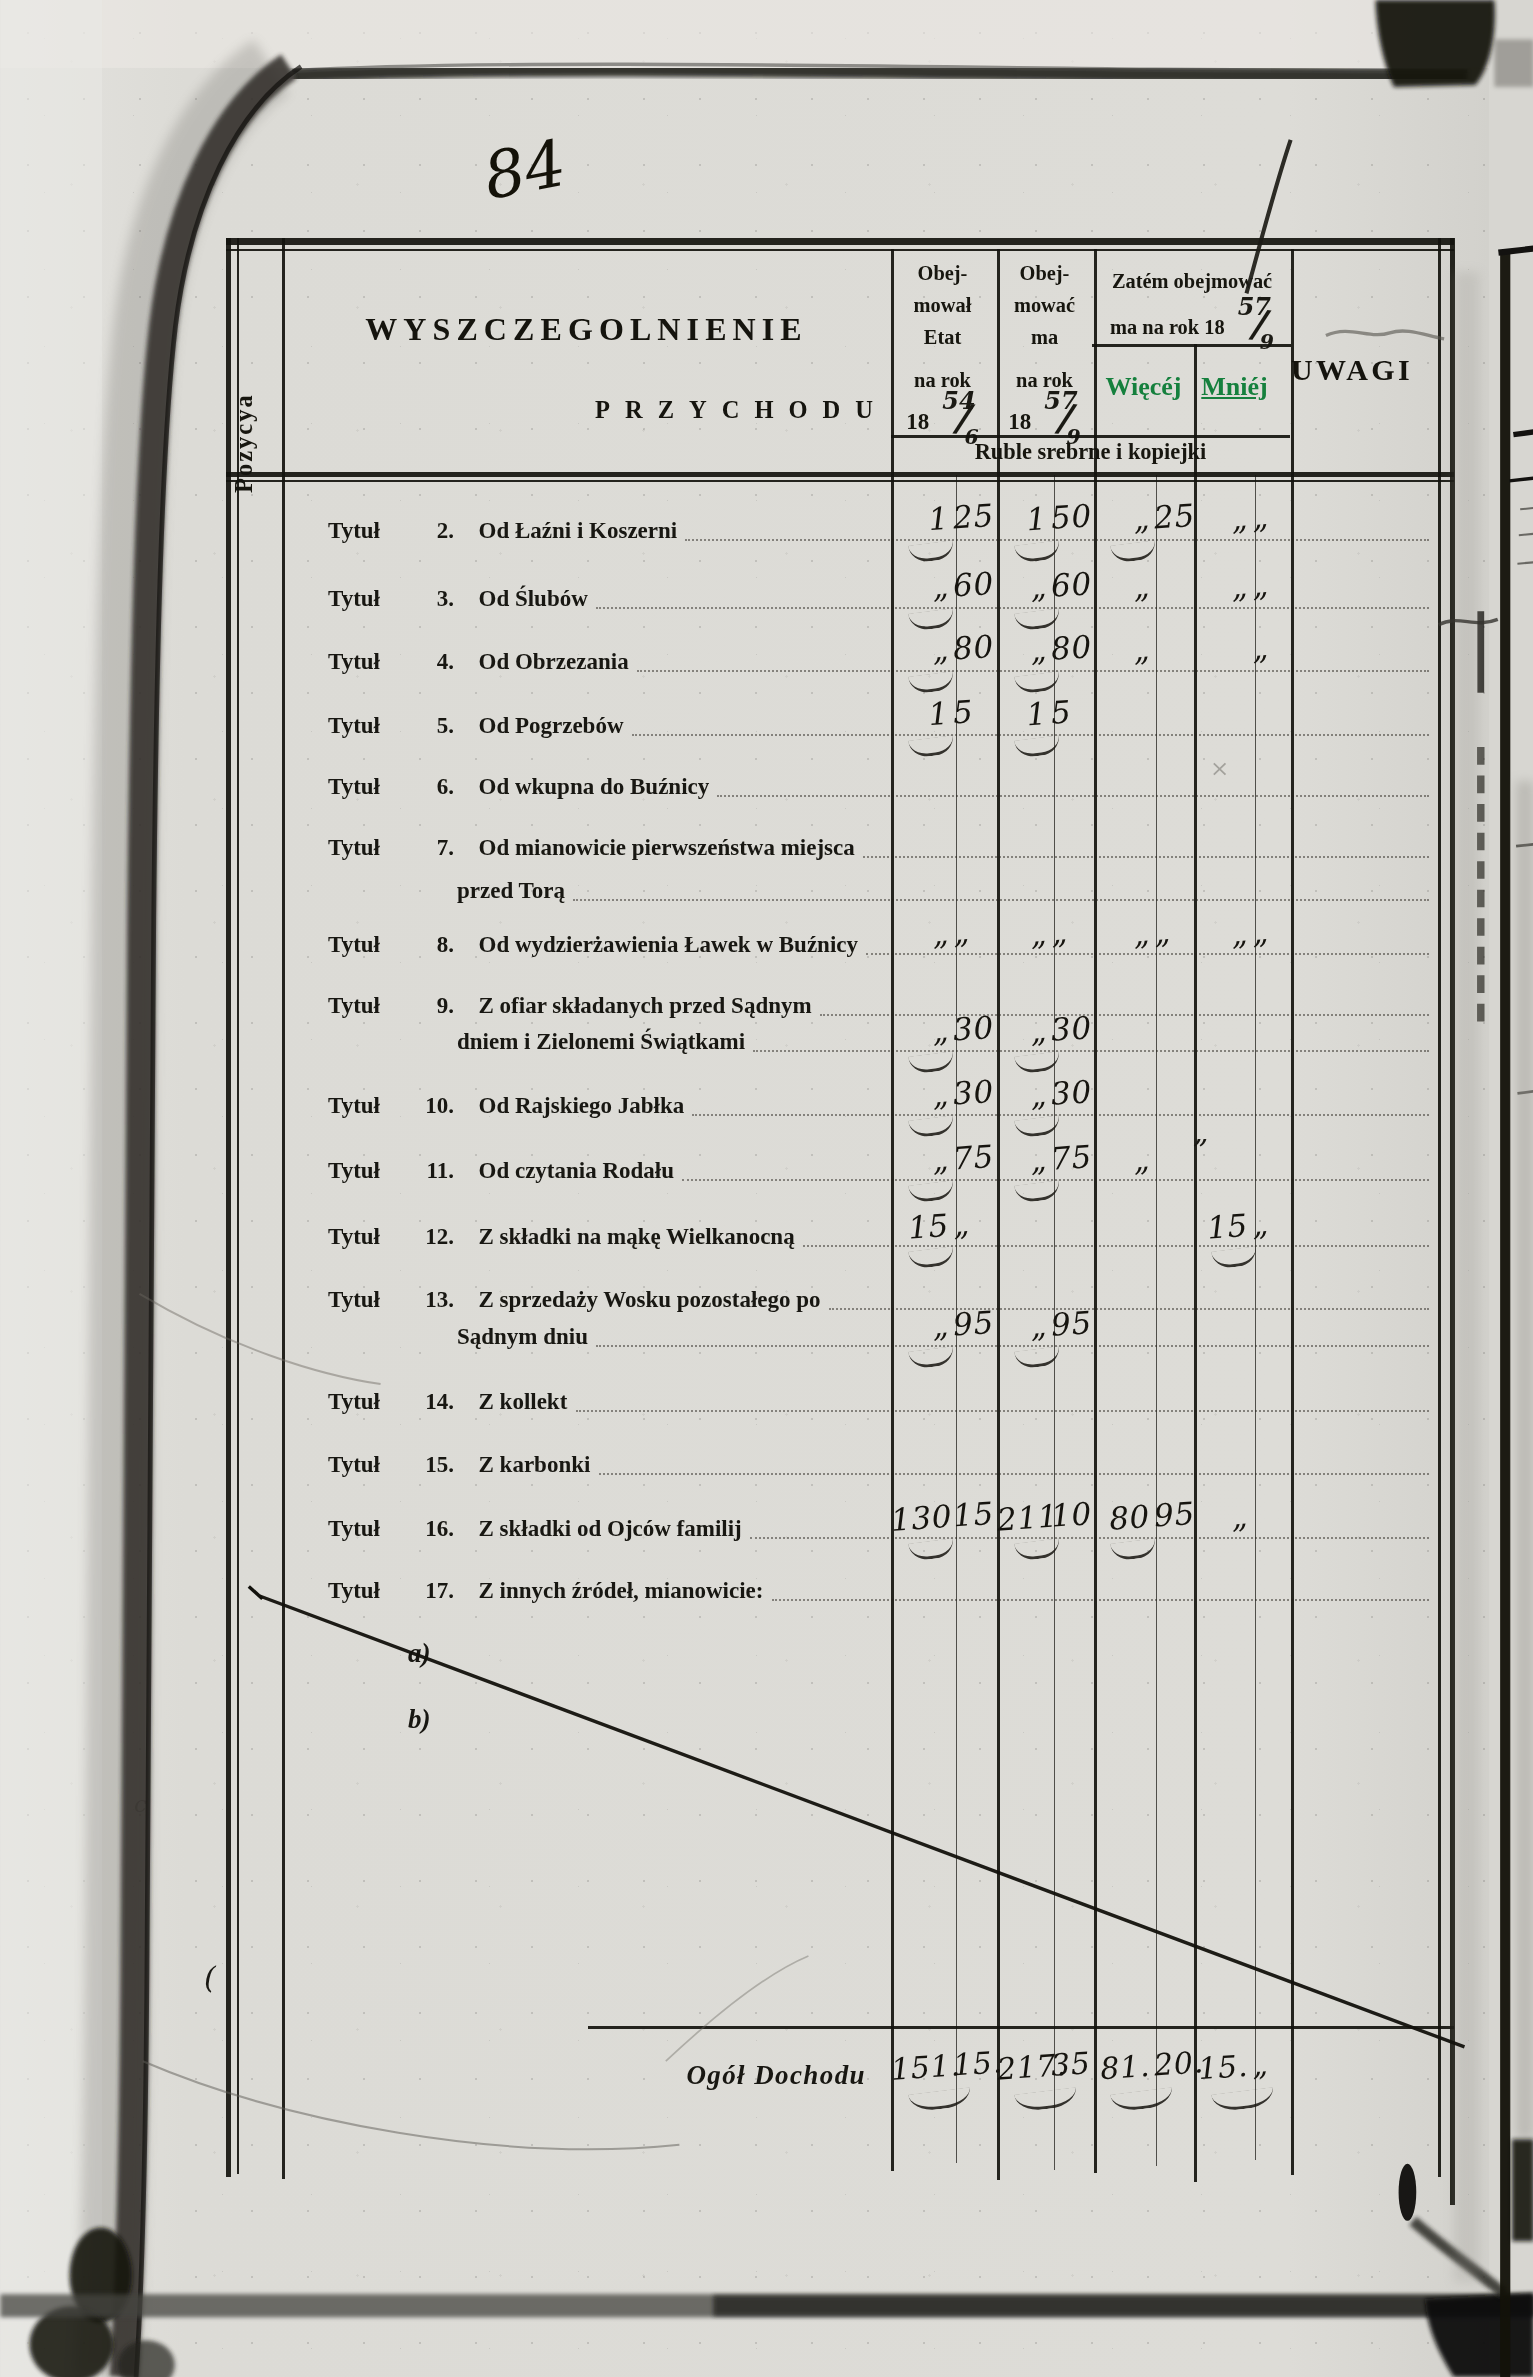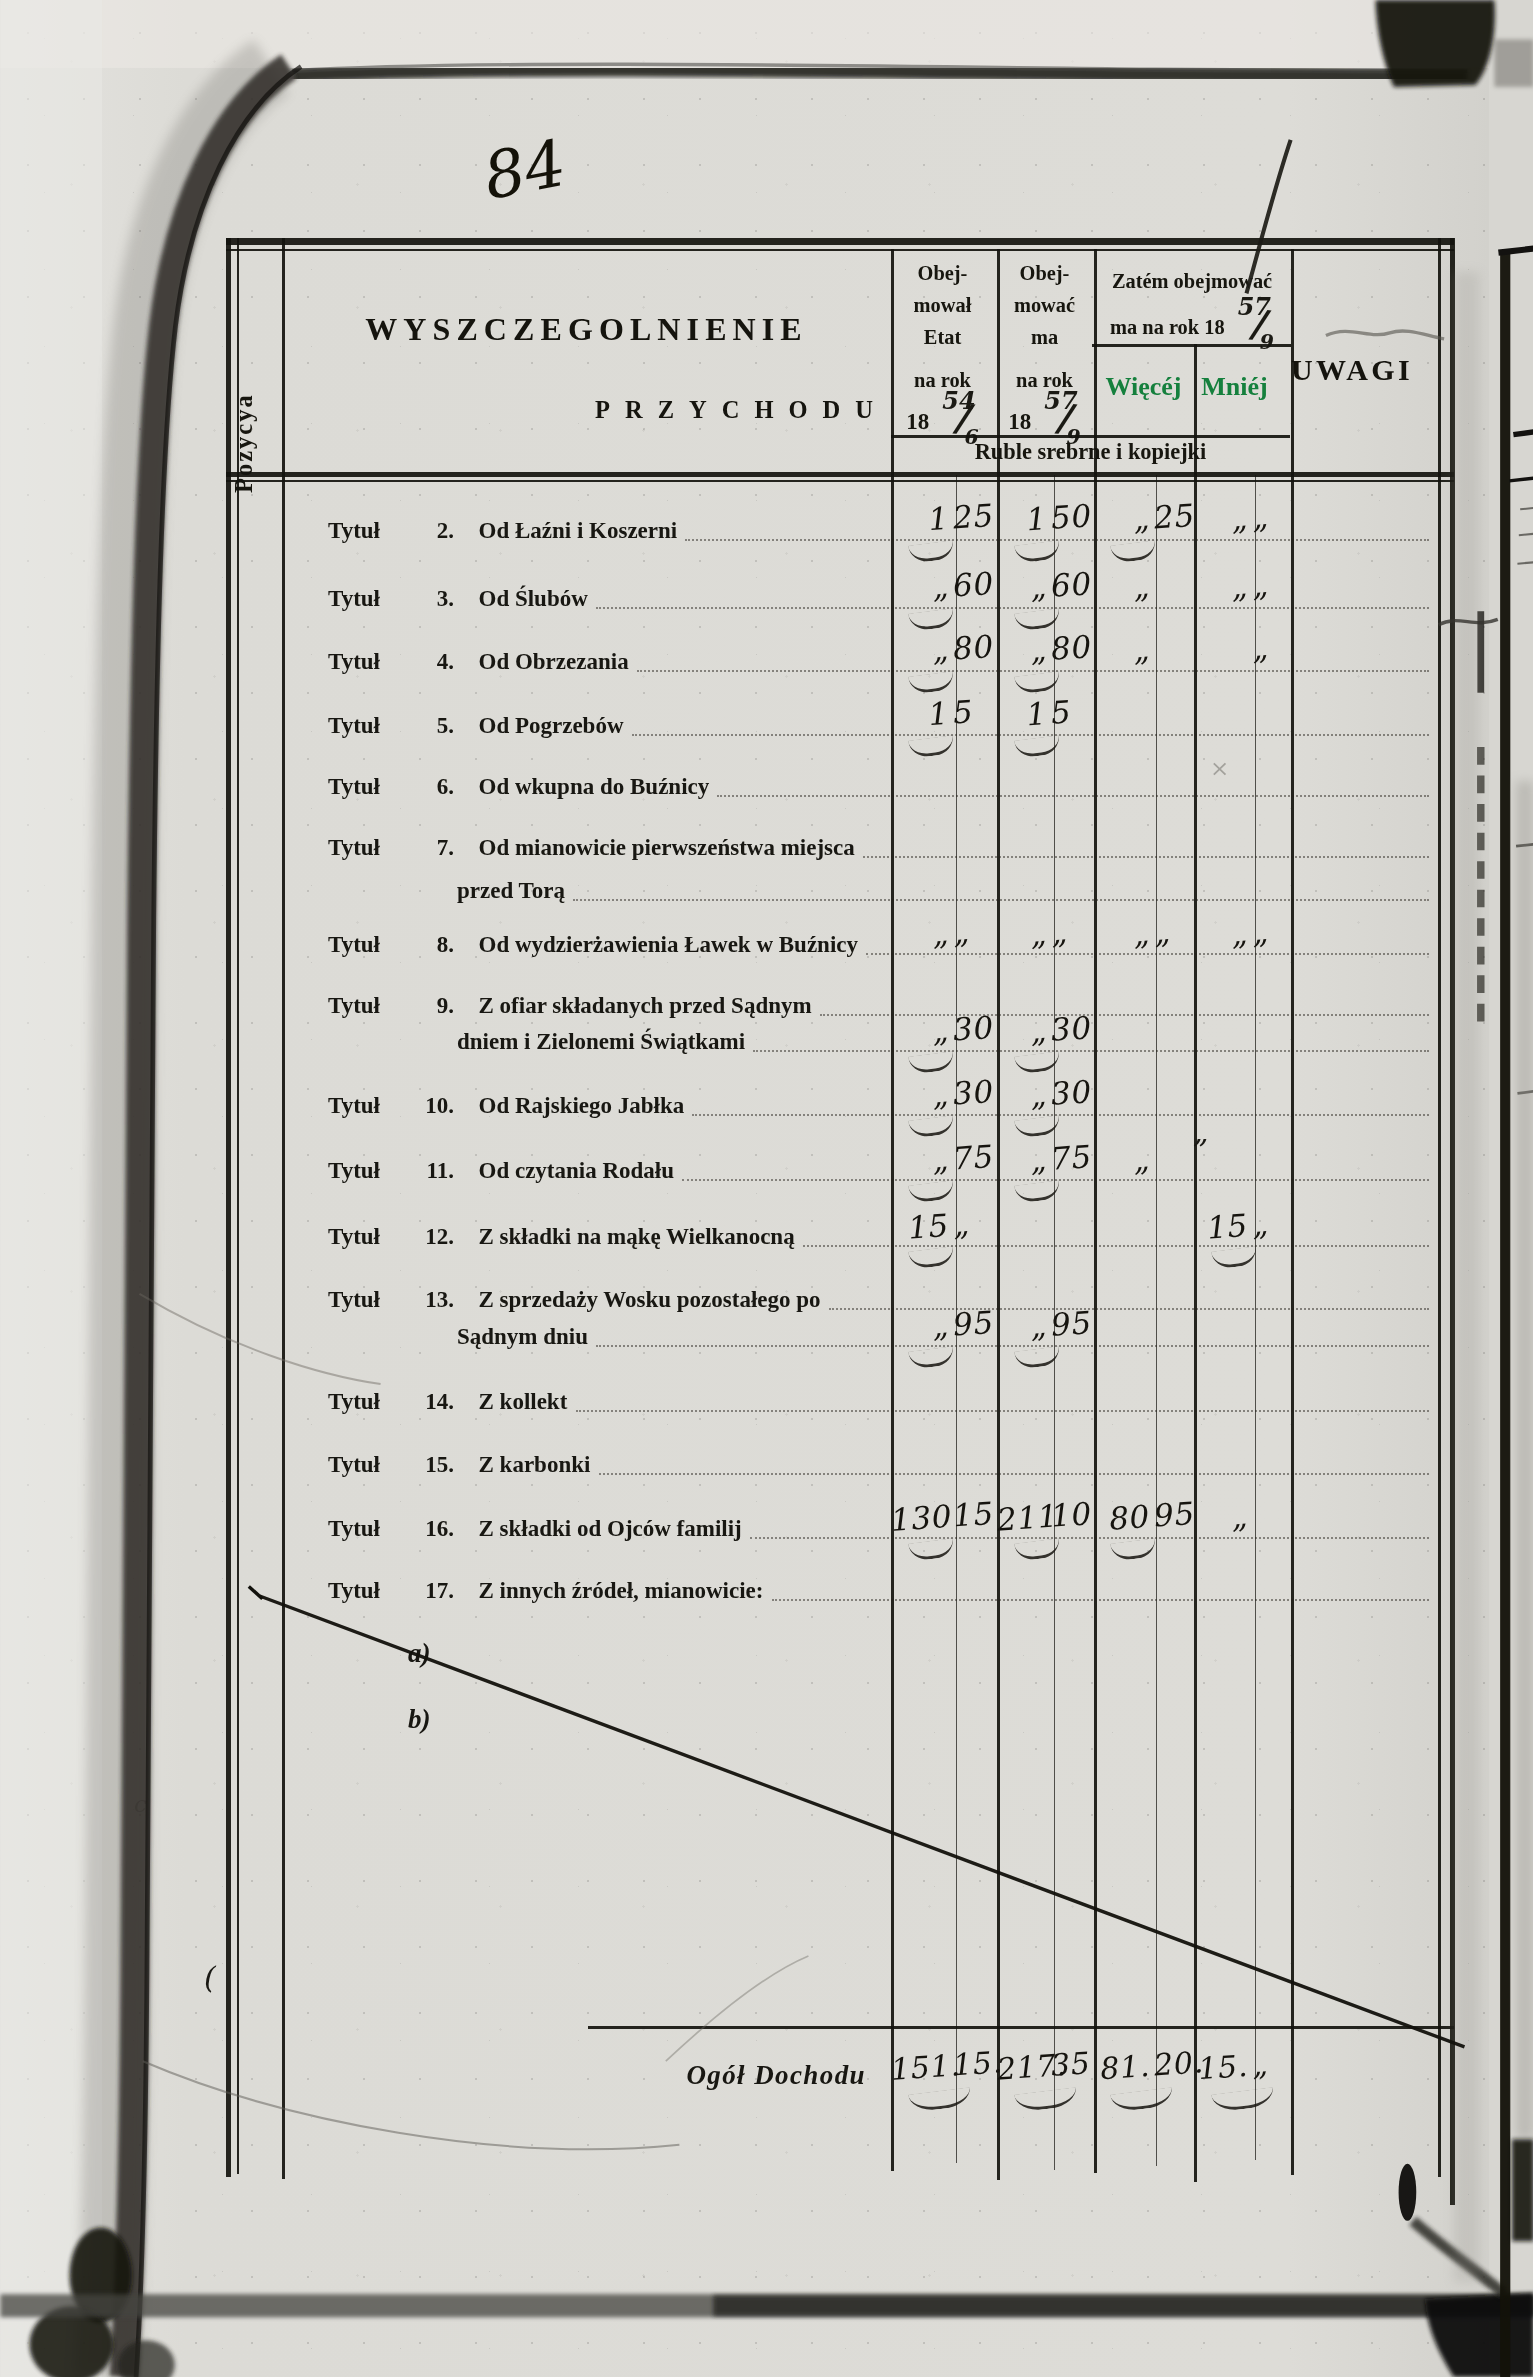--- a/index.html
+++ b/index.html
@@ -111,21 +111,21 @@
 
     <div class="chcol" style="left:1092px;width:200px;top:265px;">
       <div class="zline1">Zatém obejmować</div>
       <div class="zline2">
         <span>ma na rok</span>
         <span>18</span><span class="hf"><sup>57</sup><span class="sl">∕</span><sub>9</sub></span>
       </div>
     </div>
 
     <div class="subhdr" style="left:1094px;width:99px;top:372px;">Więcéj</div>
-    <div class="subhdr" style="left:1194px;width:81px;top:372px;">Mniéj</div>
+    <div class="subhdr" style="left:1194px;width:81px;top:372px;text-decoration:underline;">Mniéj</div>
     <div class="uwagi">UWAGI</div>
     <div class="ruble">Ruble srebrne i kopiejki</div>
 
     <div class="pagenum">84</div>
 
     <div class="totlabel" id="totlabel" style="top: 2060px;">Ogół Dochodu</div>
 
     <div class="np-poz">Pozycya</div>
   <div class="gv" style="left: 226px; top: 238px; width: 4.8px; height: 1939px;"></div>
       <div class="gv" style="left: 237px; top: 238px; width: 2px; height: 1936px;"></div>

